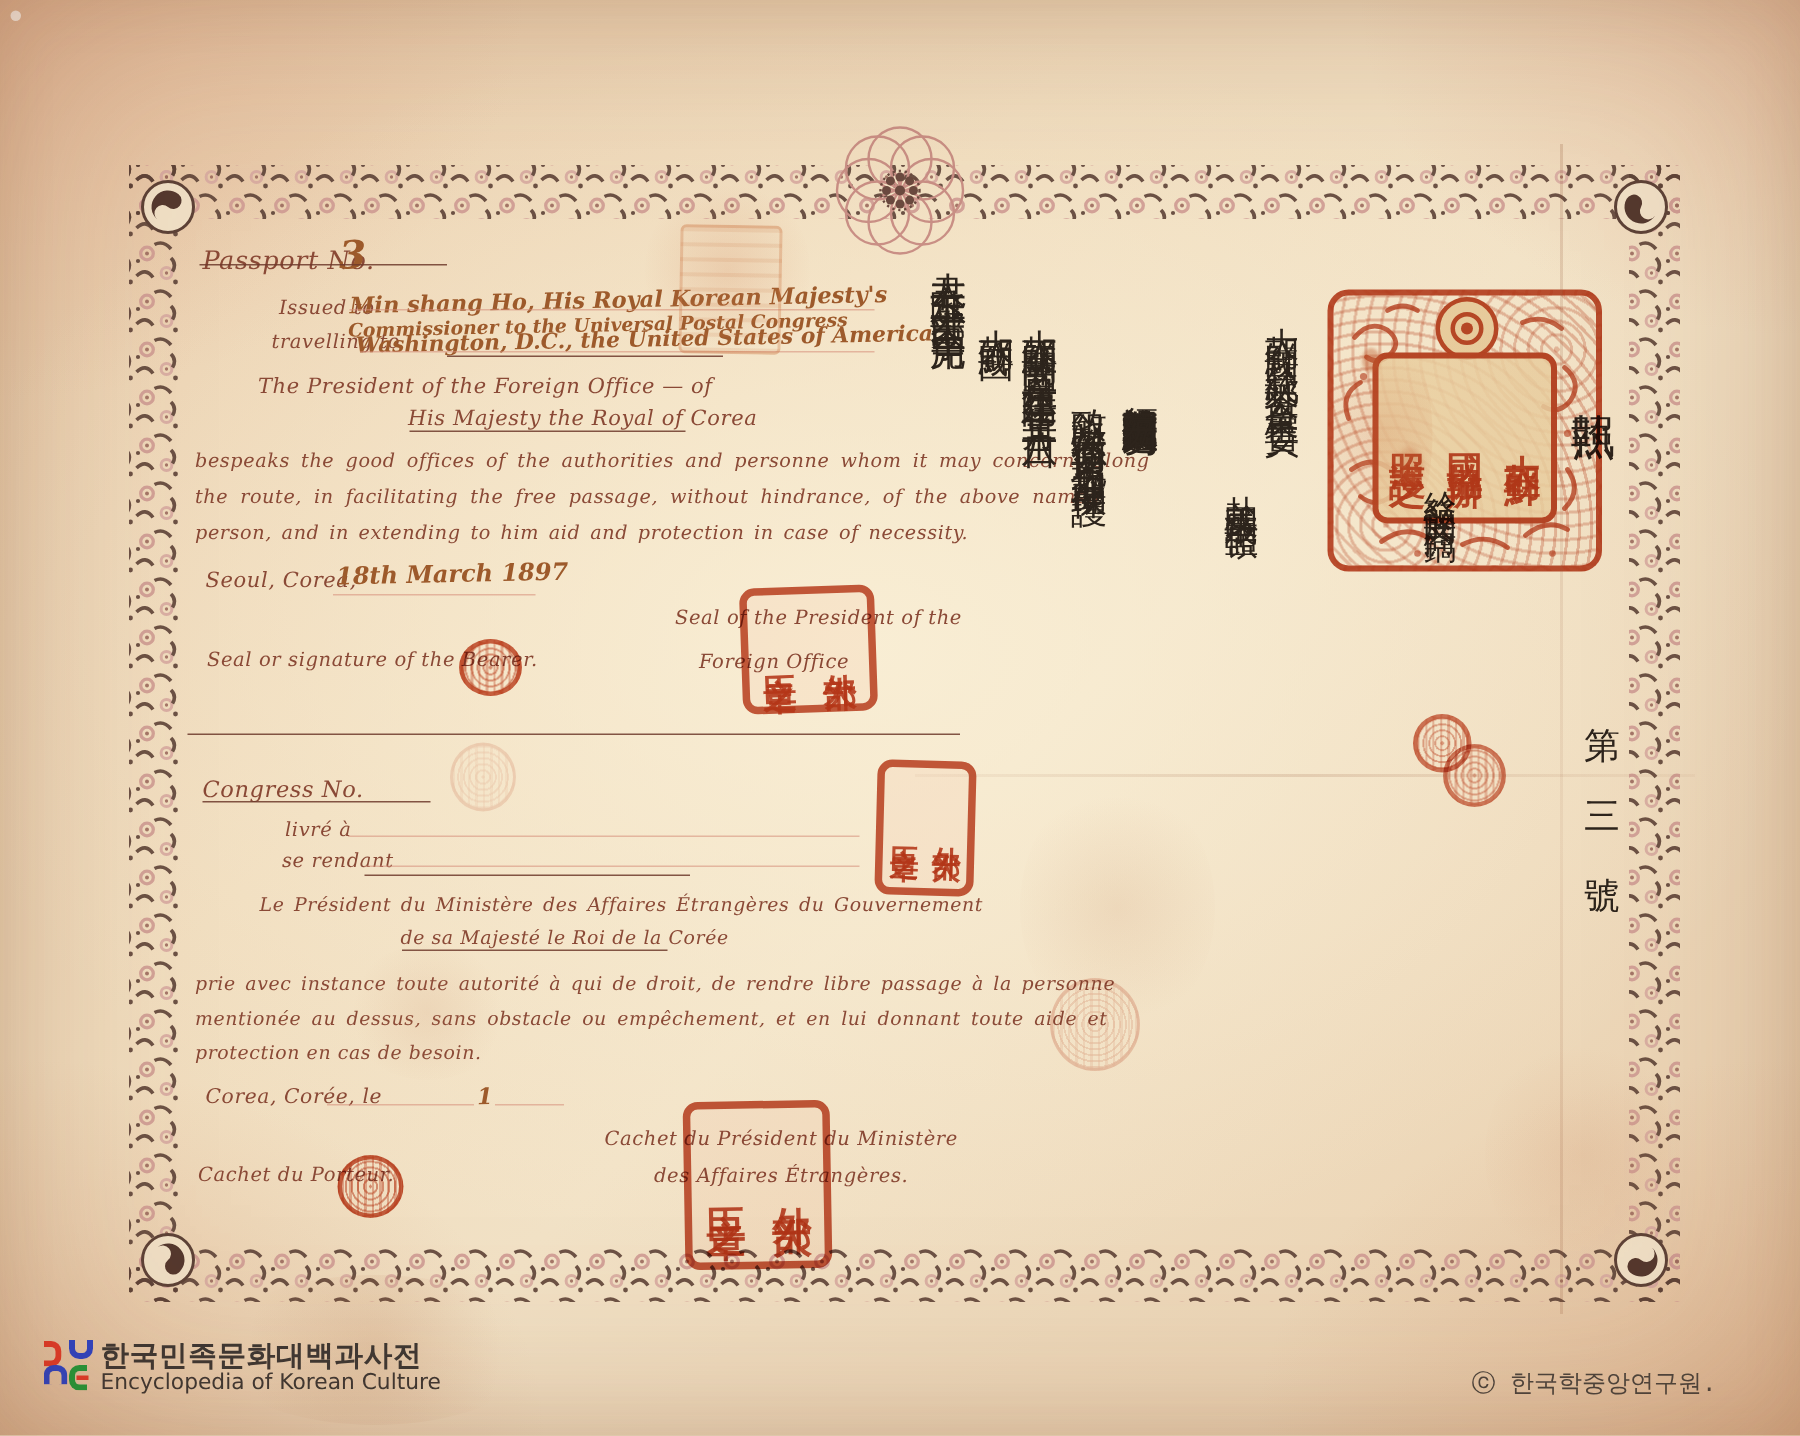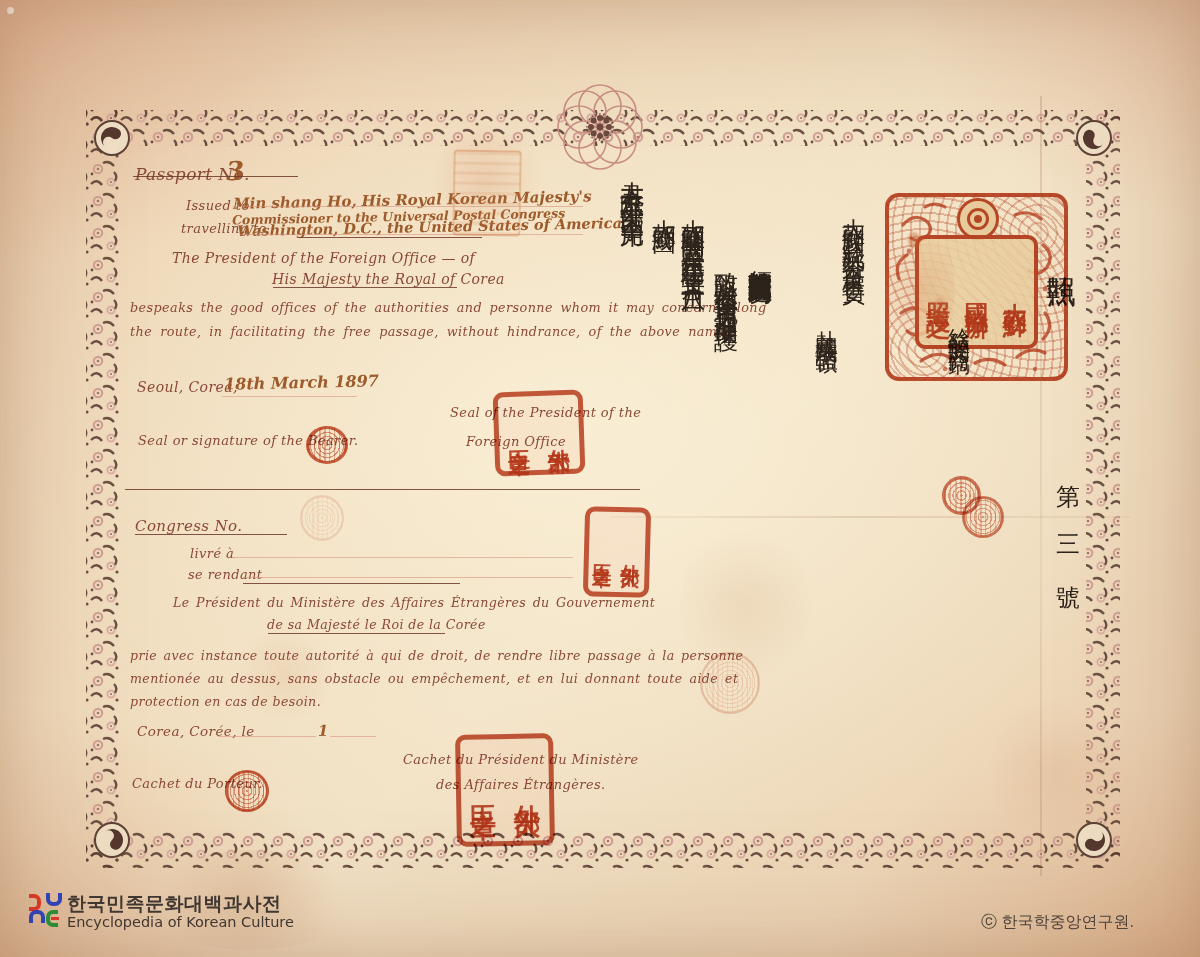--- a/index.html
+++ b/index.html
@@ -138,20 +138,21 @@
   <div class="hd" style="left:237px;top:218px;font-size:14.5px">Washington, D.C., the United States of America</div>
   <div class="rule-pink" style="left:240px;top:234px;width:343px"></div>
   <div class="rule" style="left:298px;top:237px;width:184px"></div>
 
   <div class="pr" style="left:172px;top:250px;font-size:14px">The President of the Foreign Office — of</div>
   <div class="pr" style="left:272px;top:271px;font-size:14px">His Majesty the Royal of Corea</div>
   <div class="rule" style="left:273px;top:287px;width:184px"></div>
 
   <div class="pr" style="left:130px;top:300px;font-size:12.8px;word-spacing:3px">bespeaks the good offices of the authorities and personne whom it may concern, along</div>
   <div class="pr" style="left:130px;top:324px;font-size:12.8px;word-spacing:3.5px">the route, in facilitating the free passage, without hindrance, of the above named</div>
+  <div class="pr" style="left:130px;top:348px;font-size:12.8px;word-spacing:2px">person, and in extending to him aid and protection in case of necessity.</div>
 
   <div class="pr" style="left:137px;top:379px;font-size:14px">Seoul, Corea,</div>
   <div class="hd" style="left:224px;top:373px;font-size:16px">18th March 1897</div>
   <div class="rule-pink" style="left:222px;top:396px;width:135px"></div>
 
   <div class="pr" style="left:450px;top:405px;font-size:13px">Seal of the President of the</div>
   <div class="pr" style="left:466px;top:434px;font-size:13px">Foreign Office</div>
 
   <div class="pr" style="left:138px;top:433px;font-size:13px">Seal or signature of the Bearer.</div>
 
@@ -271,18 +272,18 @@
         <div class="uB"></div>
       </div>
     <div class="g">
         <div class="uR">
           <div class="bar"></div>
         </div>
       </div>
   </div>
   <div class="abs" style="left:67px;top:891px;font-family:'DejaVu Sans','Liberation Sans',sans-serif;font-weight:bold;font-size:19px;color:#3c3733;letter-spacing:.5px">한국민족문화대백과사전</div>
   <div class="abs" style="left:67px;top:914px;font-family:'DejaVu Sans','Liberation Sans',sans-serif;font-size:14.5px;color:#3c3733">Encyclopedia of Korean Culture</div>
-  <div class="abs" style="left:981px;top:912px;font-family:Liberation Sans, sans-serif;font-size:16px;color:#4a443d">ⓒ 한국학중앙연구원.</div>
+  <div class="abs" style="left:981px;top:912px;font-family:Liberation Mono, monospace;font-size:16px;color:#4a443d">ⓒ 한국학중앙연구원.</div>
 
   <div class="abs" style="left:7px;top:7px;width:7px;height:7px;background:rgba(255,252,245,.9);border-radius:50%"></div>
 
   <div class="vignette"></div>
 </div>
 
 </body></html>

